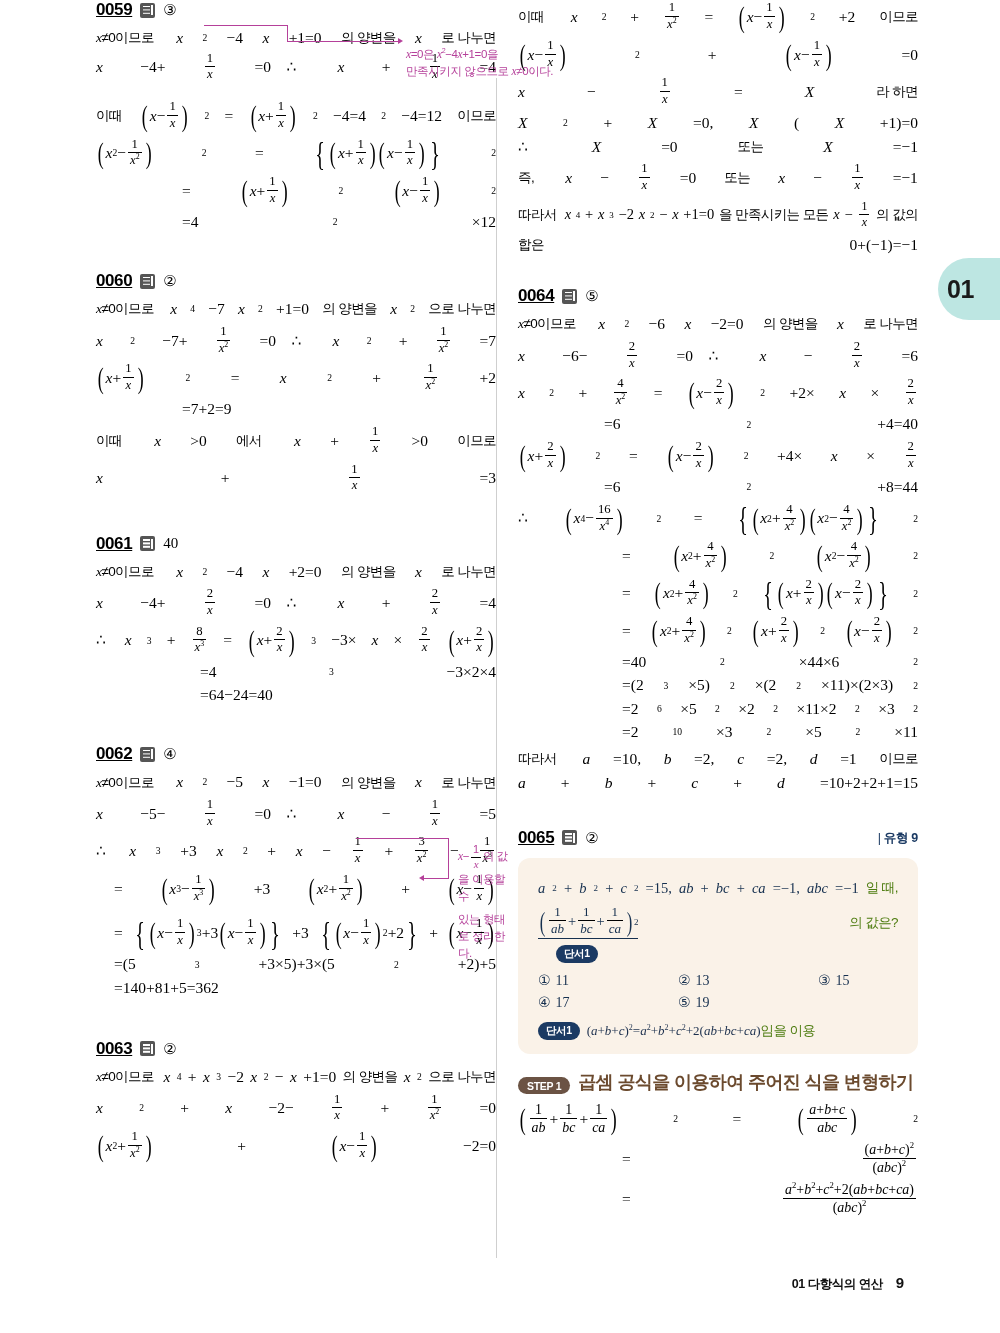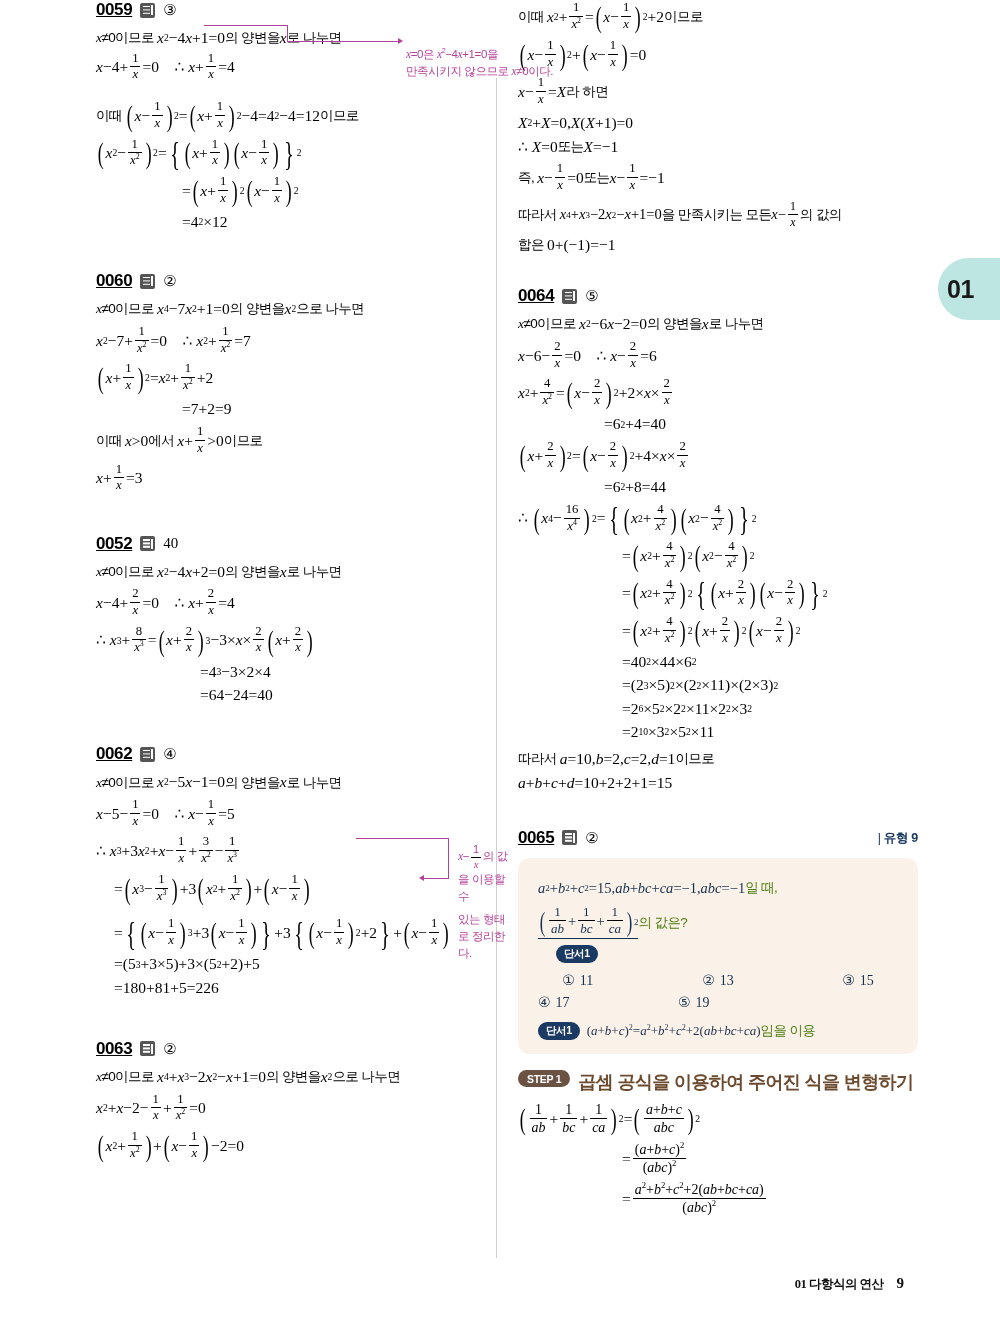--- a/index.html
+++ b/index.html
@@ -70,20 +70,21 @@
   .type-tag::before {
     content: "|"; color: #1b3a63; margin-right: 3px; font-weight: normal;
   }
 
   
   .mline {
     font-size: 15.5px; line-height: 1.18;
     color: #000; margin: 7px 0;
     display: flex; align-items: center; flex-wrap: nowrap;
     white-space: nowrap;
+    justify-content: space-between;
   }
   .mline.indent2 { padding-left: 86px; }
   .mline.indent3 { padding-left: 104px; }
   .mline.tight { margin: 5px 0; }
   .ko { font-family: "Liberation Sans", sans-serif; font-size: 13.5px; letter-spacing: -0.6px; }
   i.v { font-family: "Liberation Serif", serif; font-style: italic; }
 
   
   .frac {
     display: inline-flex; flex-direction: column;
@@ -175,39 +176,39 @@
   .hint-row { margin-top: 11px; display: flex; align-items: center; gap: 7px; font-size: 13px; }
   .underline-hint {
     border-bottom: 1.2px solid #16304f;
     padding-bottom: 1px; display: inline-block;
   }
   .badge-under {
     text-align: left; padding-left: 18px; margin-top: -1px;
   }
 
   
-  .step-row { display: flex; align-items: flex-start; gap: 8px; margin: 16px 0 8px 0; }
+  .step-row { display: flex; align-items: flex-end; gap: 8px; margin: 16px 0 8px 0; }
   .step-badge {
     background: #6b5344; color: #fff;
     font-family: "Liberation Sans", sans-serif;
     font-size: 10.5px; font-weight: bold;
     padding: 2.5px 9px; border-radius: 9px;
     letter-spacing: -0.3px;
   }
   .step-title {
     font-family: "Liberation Sans", sans-serif;
     font-weight: bold; font-size: 18px;
     color: #6b4a2e; letter-spacing: -0.6px;
   }
 
   
   .footer {
     position: absolute; bottom: 40px; right: 96px;
     display: flex; align-items: baseline; gap: 13px;
-    font-family: Liberation Serif, serif;
+    font-family: Liberation Sans, sans-serif;
   }
   .footer-title { font-size: 12.5px; font-weight: bold; color: #111; letter-spacing: -0.5px; }
   .footer-page { font-size: 15px; font-weight: bold; color: #111; }
 </style>
 </head>
 <body>
 
 <div class="page">
 
   <div class="chapter-tab">
@@ -324,21 +325,21 @@
       <div class="mline">
         <i class="v">x</i>+<span class="frac">
             <span>1</span>
             <span><i class="v">x</i></span>
           </span>=3
       </div>
     </div>
 
     <div class="prob" style="margin-top:40px;">
       <div class="prob-head">
-        <span class="prob-num">0052</span>
+        <span class="prob-num">0061</span>
         <span class="ans-icon"></span>
         <span class="ans-val">40</span>
       </div>
       <div class="mline tight">
         <span class="ko"><i class="v">x</i>≠0이므로&nbsp;</span><i class="v">x</i><sup class="e">2</sup>−4<i class="v">x</i>+2=0<span class="ko">의 양변을 </span><i class="v">x</i><span class="ko">로 나누면</span>
       </div>
       <div class="mline">
         <i class="v">x</i>−4+<span class="frac">
             <span>2</span>
             <span><i class="v">x</i></span>
@@ -435,21 +436,21 @@
                 <span><i class="v">x</i></span>
               </span><span class="pr">)</span></span><sup class="e">2</sup>+2<span class="br">}</span></span>+<span class="paren"><span class="pl">(</span><i class="v">x</i>−<span class="frac">
               <span>1</span>
               <span><i class="v">x</i></span>
             </span><span class="pr">)</span></span>
       </div>
       <div class="mline tight" style="padding-left:18px;">
         =(5<sup class="e">3</sup>+3×5)+3×(5<sup class="e">2</sup>+2)+5
       </div>
       <div class="mline tight" style="padding-left:18px;">
-        =180+81+5=226
+        =140+81+5=362
       </div>
     </div>
 
     <div class="prob" style="margin-top:42px;">
       <div class="prob-head">
         <span class="prob-num">0063</span>
         <span class="ans-icon"></span>
         <span class="ans-val">②</span>
       </div>
       <div class="mline tight">
@@ -665,21 +666,21 @@
                   <span>1</span>
                   <span><i class="v">ca</i></span>
                 </span><span class="pr">)</span></span><sup class="e">2</sup>
           </span>
             <span class="ko">의 값은?</span>
         </div>
         <div class="badge-under">
           <span class="hint-badge">단서1</span>
         </div>
 
-        <div class="choices" style="margin-top:9px;justify-content:center;">
+        <div class="choices" style="margin-top:9px;">
           <div class="ch">
             <span class="circnum">①</span><span>11</span>
           </div>
           <div class="ch">
             <span class="circnum">②</span><span>13</span>
           </div>
           <div class="ch">
             <span class="circnum">③</span><span>15</span>
           </div>
         </div>

